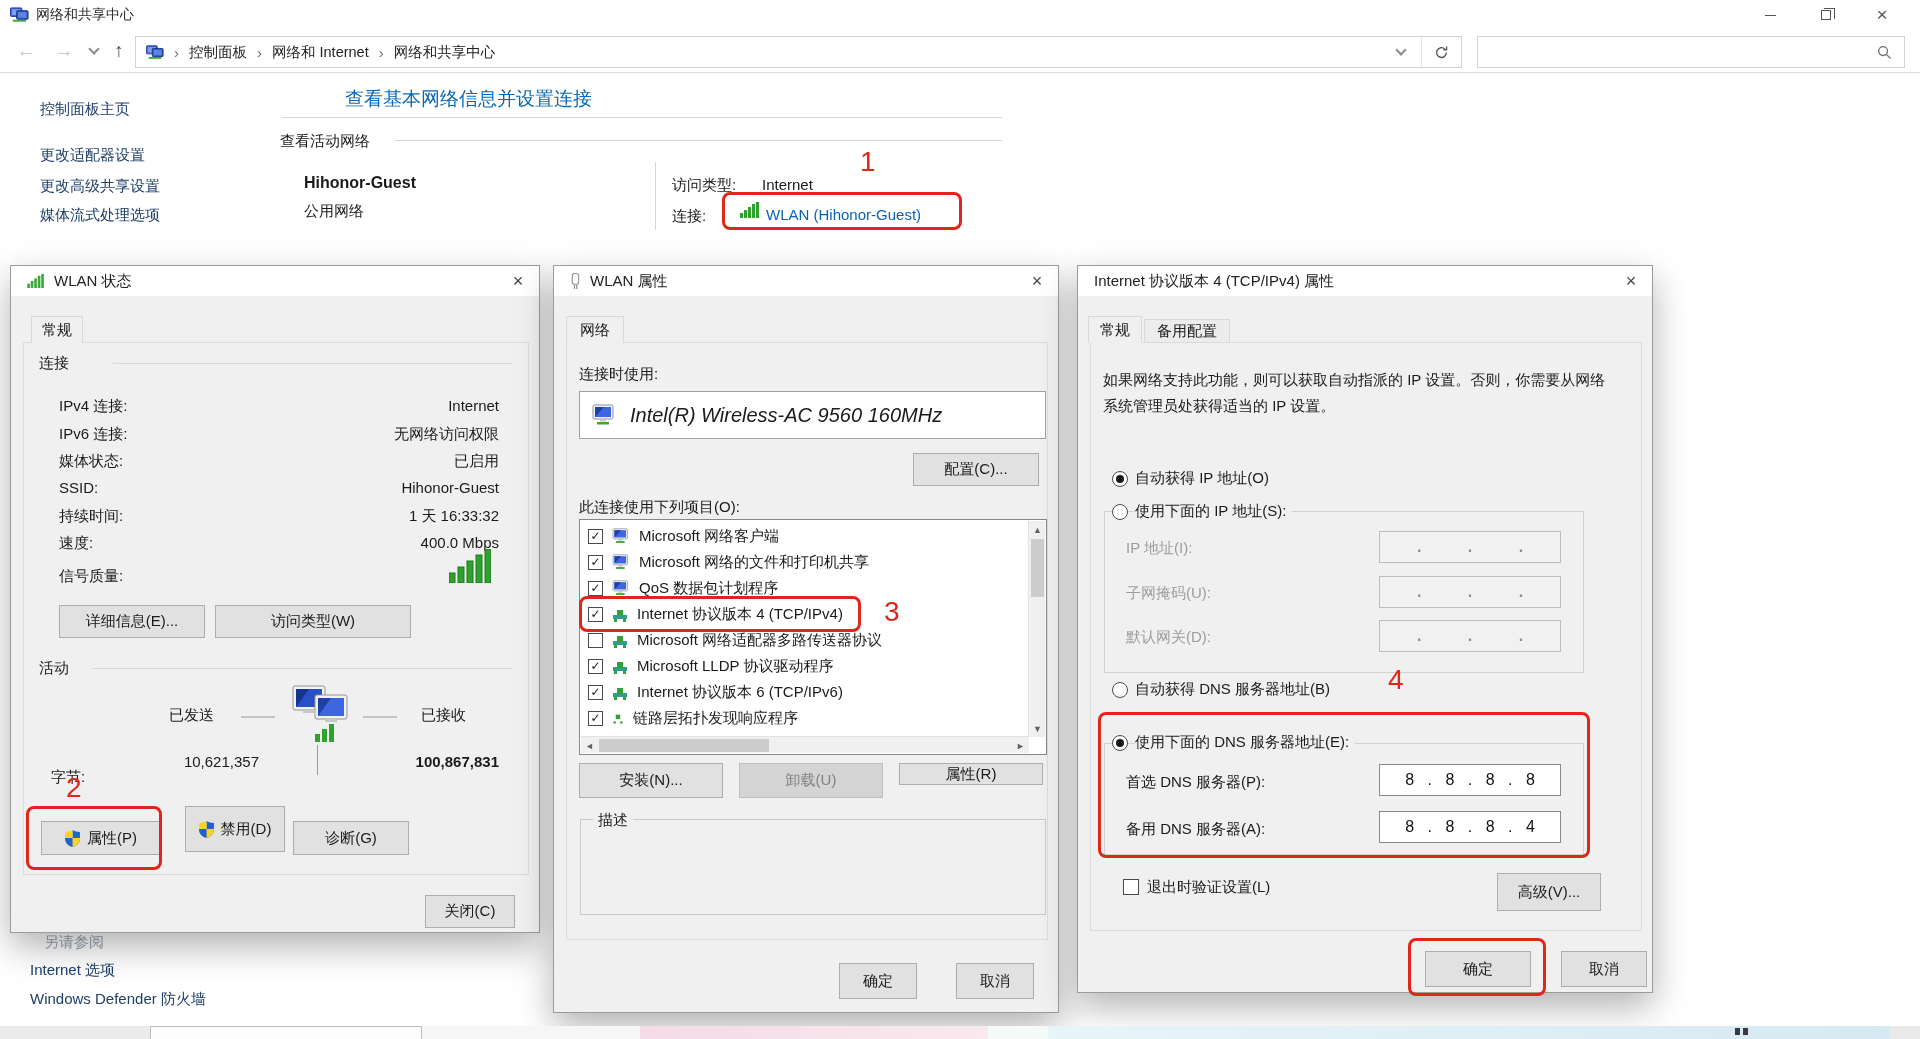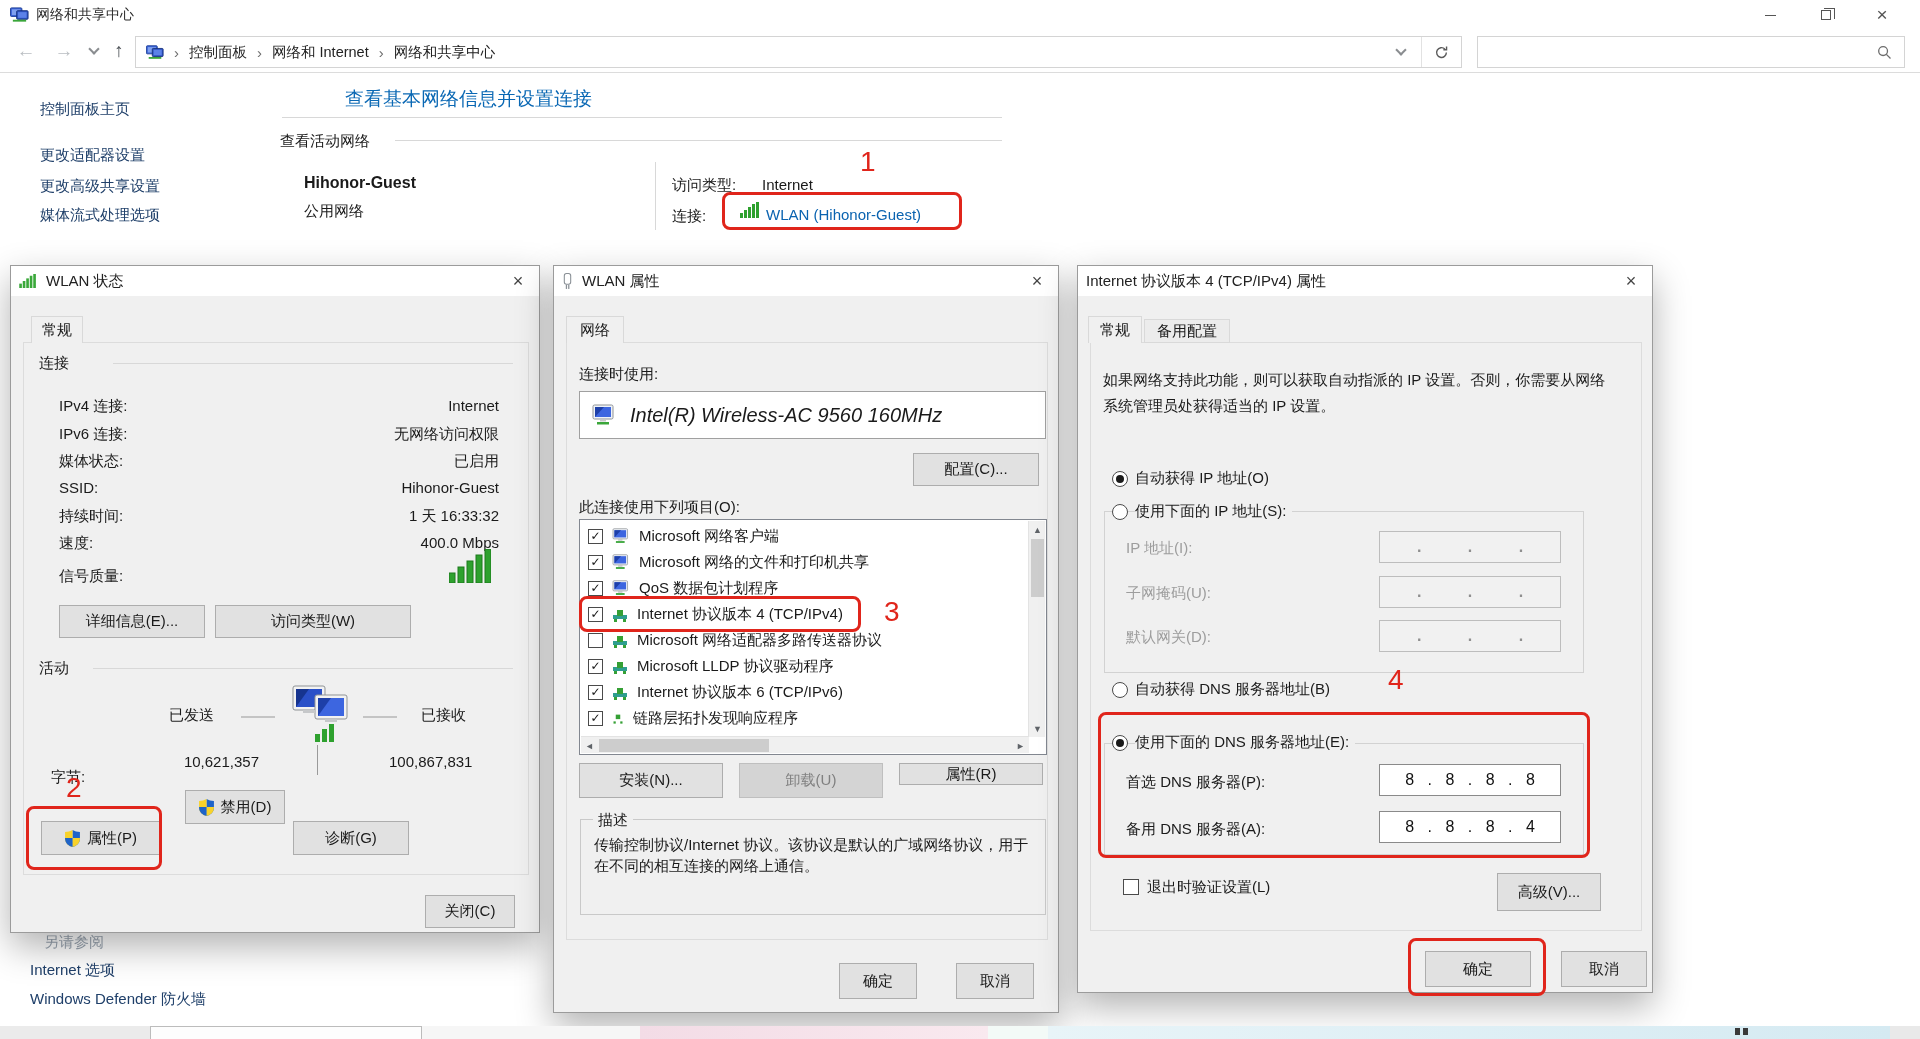--- a/index.html
+++ b/index.html
@@ -25,21 +25,21 @@
   .searchbox input{position:absolute;left:8px;top:3px;width:380px;height:24px;border:none;outline:none;font-size:14px;font-family:inherit;}
   
   .sb-link{position:absolute;font-size:15px;color:#20406a;cursor:pointer;}
   .page-title{position:absolute;left:345px;top:86px;font-size:19px;color:#0a68b4;}
   .hline{position:absolute;height:1px;background:#d8d8d8;}
   .vline{position:absolute;width:1px;background:#d8d8d8;}
   .lbl{position:absolute;font-size:15px;color:#1a1a1a;}
   .link{color:#0a63b0;}
   
   .dlg{position:absolute;background:#f0f0f0;border:1px solid #9b9b9b;box-shadow:0 14px 34px rgba(0,0,0,.30);}
-  .dlg-title{position:absolute;left:0;top:0;right:0;height:30px;background:#fff;display:flex;align-items:center;padding-left:8px;gap:9px;font-size:15px;color:#222;}
+  .dlg-title{position:absolute;left:0;top:0;right:0;height:30px;background:#fff;display:flex;align-items:center;padding-left:16px;gap:9px;font-size:15px;color:#222;}
   .dlg-close{position:absolute;top:0;right:2px;width:38px;height:30px;display:flex;align-items:center;justify-content:center;font-size:18px;color:#444;}
   .tab{position:absolute;display:flex;align-items:center;justify-content:center;font-size:15px;background:#f0f0f0;border:1px solid #d9d9d9;border-bottom:none;z-index:2;}
   .tab.off{background:#ececec;border-bottom:1px solid #d9d9d9;}
   .tabpage{position:absolute;border:1px solid #dcdcdc;}
   .btn{position:absolute;background:#e1e1e1;border:1px solid #adadad;display:flex;align-items:center;justify-content:center;font-size:15px;color:#1a1a1a;gap:7px;}
   .btn.disabled{background:#d4d4d4;border-color:#bfbfbf;color:#808080;}
   .stat-row{position:absolute;left:58px;width:440px;display:flex;justify-content:space-between;font-size:15px;}
   .red-box{position:absolute;border:3px solid #e0251b;border-radius:8px;z-index:60;pointer-events:none;background:transparent;}
   .red-num{position:absolute;color:#e0251b;font-size:28px;font-weight:500;z-index:60;}
   .radio{position:absolute;width:16px;height:16px;border:1px solid #4a4a4a;border-radius:50%;background:#fff;}
@@ -255,34 +255,34 @@
           <rect x="33" y="47" width="5" height="13" fill="#2ea12e"></rect>
           <rect x="40" y="42" width="5" height="18" fill="#2ea12e"></rect>
       </svg>
     </span>
     <div class="hline" style="left:352px;top:450px;width:34px;height:2px;background:#c4c4c4;"></div>
     <div class="lbl" style="left:410px;top:440px;">已接收</div>
 
     <div class="lbl" style="left:40px;top:487px;margin-top:15px;">字节:</div>
     <div class="lbl" style="left:140px;top:487px;width:108px;text-align:right;">10,621,357</div>
     <div class="vline" style="left:306px;top:479px;height:30px;background:#9a9a9a;"></div>
-    <div class="lbl" style="left:378px;top:487px;width:110px;text-align:left;">100,867,831</div>
+    <div class="lbl" style="left:378px;top:487px;width:110px;text-align:right;font-weight:bold;">100,867,831</div>
 
     <div class="btn" style="left:30px;top:555px;width:120px;height:34px;">
       <span>
         <svg width="15" height="17" viewBox="0 0 14 16">
             <path d="M7 0C9 1.2 11.5 1.8 14 1.8V8c0 4.5-3.2 7-7 8V0z" fill="#1f64c8"></path>
             <path d="M7 0C5 1.2 2.5 1.8 0 1.8V8c0 4.5 3.2 7 7 8V0z" fill="#f8d22a"></path>
             <path d="M7 7.6h7V8c0 4.5-3.2 7-7 8V7.6z" fill="#f8d22a"></path>
             <path d="M7 7.6H0V8c0 4.5 3.2 7 7 8V7.6z" fill="#1f64c8"></path>
           </svg>
       </span>
         <span>属性(P)</span>
     </div>
-    <div class="btn" style="left:174px;top:524px;width:100px;height:34px;">
+    <div class="btn" style="left:174px;top:540px;width:100px;height:46px;">
       <span>
         <svg width="15" height="17" viewBox="0 0 14 16">
             <path d="M7 0C9 1.2 11.5 1.8 14 1.8V8c0 4.5-3.2 7-7 8V0z" fill="#1f64c8"></path>
             <path d="M7 0C5 1.2 2.5 1.8 0 1.8V8c0 4.5 3.2 7 7 8V0z" fill="#f8d22a"></path>
             <path d="M7 7.6h7V8c0 4.5-3.2 7-7 8V7.6z" fill="#f8d22a"></path>
             <path d="M7 7.6H0V8c0 4.5 3.2 7 7 8V7.6z" fill="#1f64c8"></path>
           </svg>
       </span>
         <span>禁用(D)</span>
     </div>
@@ -448,21 +448,20 @@
       </div>
     <div class="btn disabled" style="left:185px;top:497px;width:144px;height:35px;">
         <span>卸载(U)</span>
       </div>
     <div class="btn" style="left:345px;top:497px;width:144px;height:22px;">
         <span>属性(R)</span>
       </div>
 
     <div class="grpbox" style="left:26px;top:553px;width:466px;height:96px;border-color:#c9c9c9;"></div>
     <div class="lbl" style="left:39px;top:545px;background:#f0f0f0;padding:0 5px;">描述</div>
-    <div class="lbl" style="left:40px;top:568px;width:438px;line-height:21px;">传输控制协议/Internet 协议。该协议是默认的广域网络协议，用于在不同的相互连接的网络上通信。</div>
 
     <div class="btn" style="left:285px;top:697px;width:78px;height:36px;">
         <span>确定</span>
       </div>
     <div class="btn" style="left:402px;top:697px;width:78px;height:36px;">
         <span>取消</span>
       </div>
   </div>
 
   <div class="dlg" style="left:1077px;top:265px;width:576px;height:728px;">

